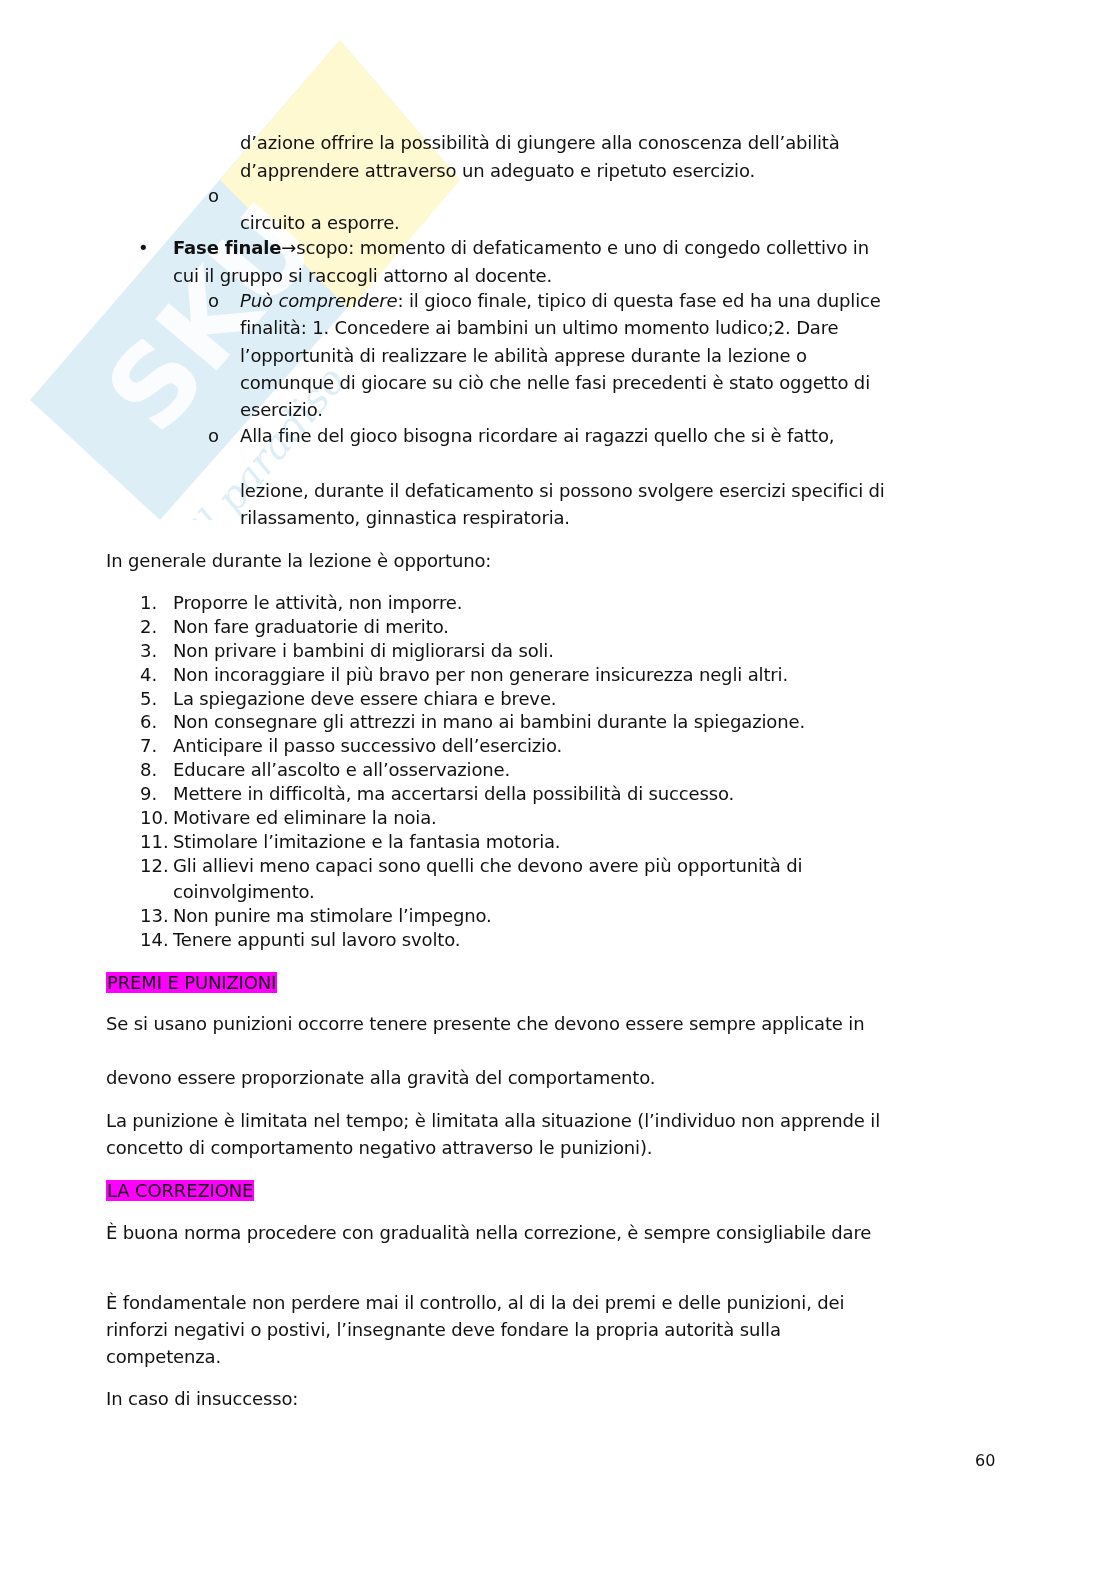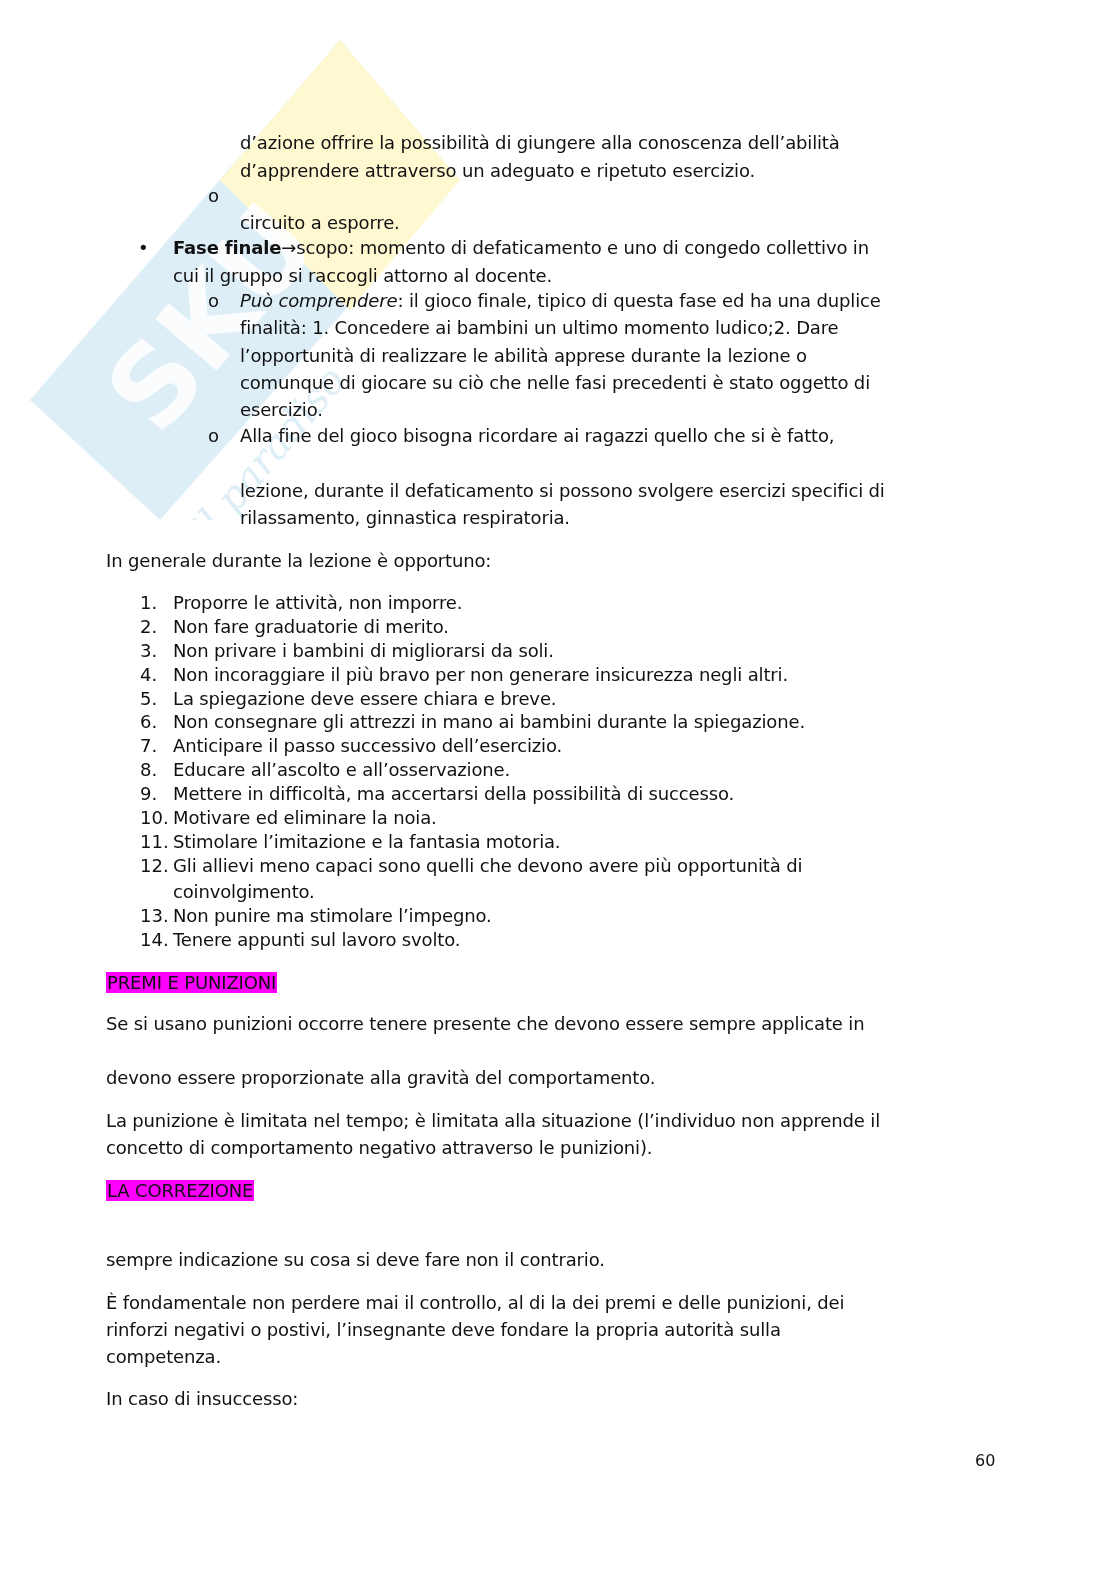--- a/index.html
+++ b/index.html
@@ -89,20 +89,20 @@
     <div class="line" style="left:173px;top:928px">Tenere appunti sul lavoro svolto.</div>
   </div>
 
   <div class="line" style="left:106px;top:971px"><span class="hl">PREMI E PUNIZIONI</span></div>
   <div class="line" style="left:106px;top:1012px">Se si usano punizioni occorre tenere presente che devono essere sempre applicate in</div>
   <div class="line" style="left:106px;top:1066px">devono essere proporzionate alla gravità del comportamento.</div>
   <div class="line" style="left:106px;top:1109px">La punizione è limitata nel tempo; è limitata alla situazione (l’individuo non apprende il</div>
   <div class="line" style="left:106px;top:1136px">concetto di comportamento negativo attraverso le punizioni).</div>
 
   <div class="line" style="left:106px;top:1179px"><span class="hl">LA CORREZIONE</span></div>
-  <div class="line" style="left:106px;top:1248px">sempre indicazione su cosa si deve fare non il contrario.</div>
+  <div class="line" style="left:106px;top:1221px">È buona norma procedere con gradualità nella correzione, è sempre consigliabile dare</div>
   <div class="line" style="left:106px;top:1291px">È fondamentale non perdere mai il controllo, al di la dei premi e delle punizioni, dei</div>
   <div class="line" style="left:106px;top:1318px">rinforzi negativi o postivi, l’insegnante deve fondare la propria autorità sulla</div>
   <div class="line" style="left:106px;top:1345px">competenza.</div>
   <div class="line" style="left:106px;top:1387px">In caso di insuccesso:</div>
 
   <div class="pagenum">60</div>
 </div>
 
 </body></html>

